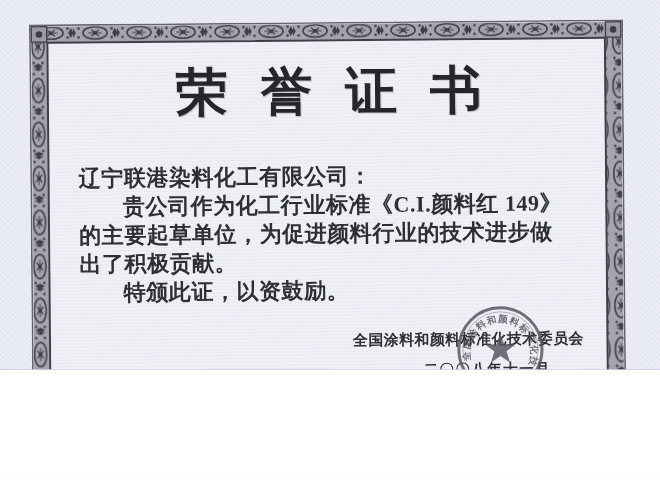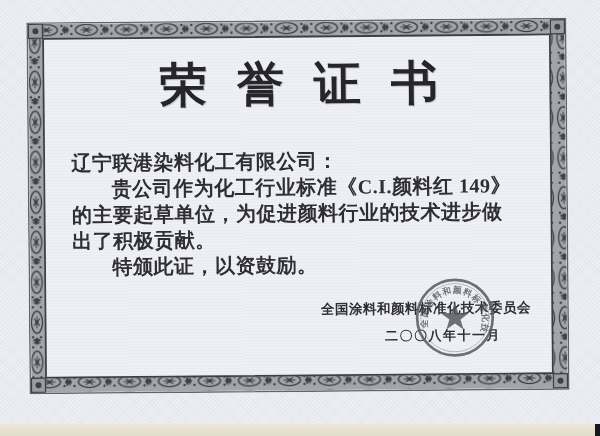--- a/index.html
+++ b/index.html
@@ -1,18 +1,18 @@
 <!DOCTYPE html>
 <html><head>
 <meta charset="utf-8">
 <style>
   html,body{margin:0;padding:0;}
   .scan{
     position:relative;
-    width:600px;height:436px;
+    width:600px;height:336px;
     overflow:hidden;
     background:#6d28d9;
     font-family:"Liberation Serif","DejaVu Serif",serif;
   }
   
   .bed-strip{
     position:absolute;left:0;top:423px;width:600px;height:13px;
     background:linear-gradient(180deg,#ece7d8 0%,#e6e1d0 60%,#e2ddcb 100%);
   }
   .bed-edge-mark{

